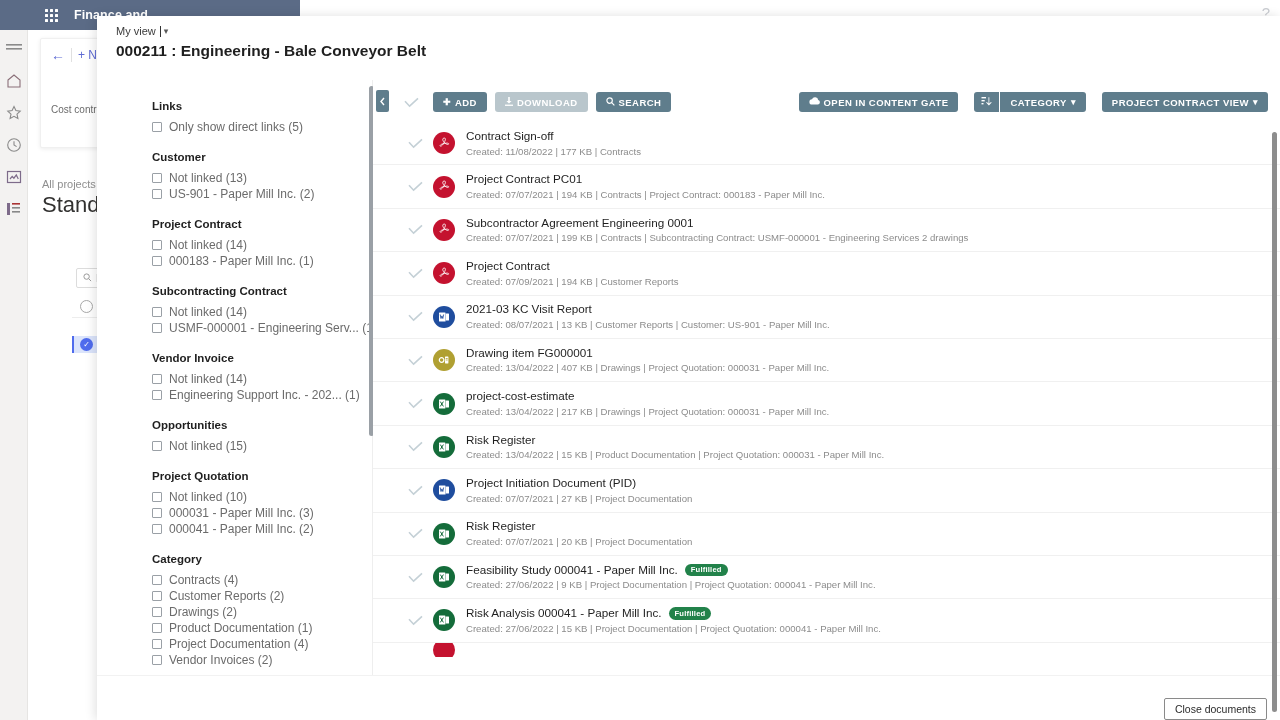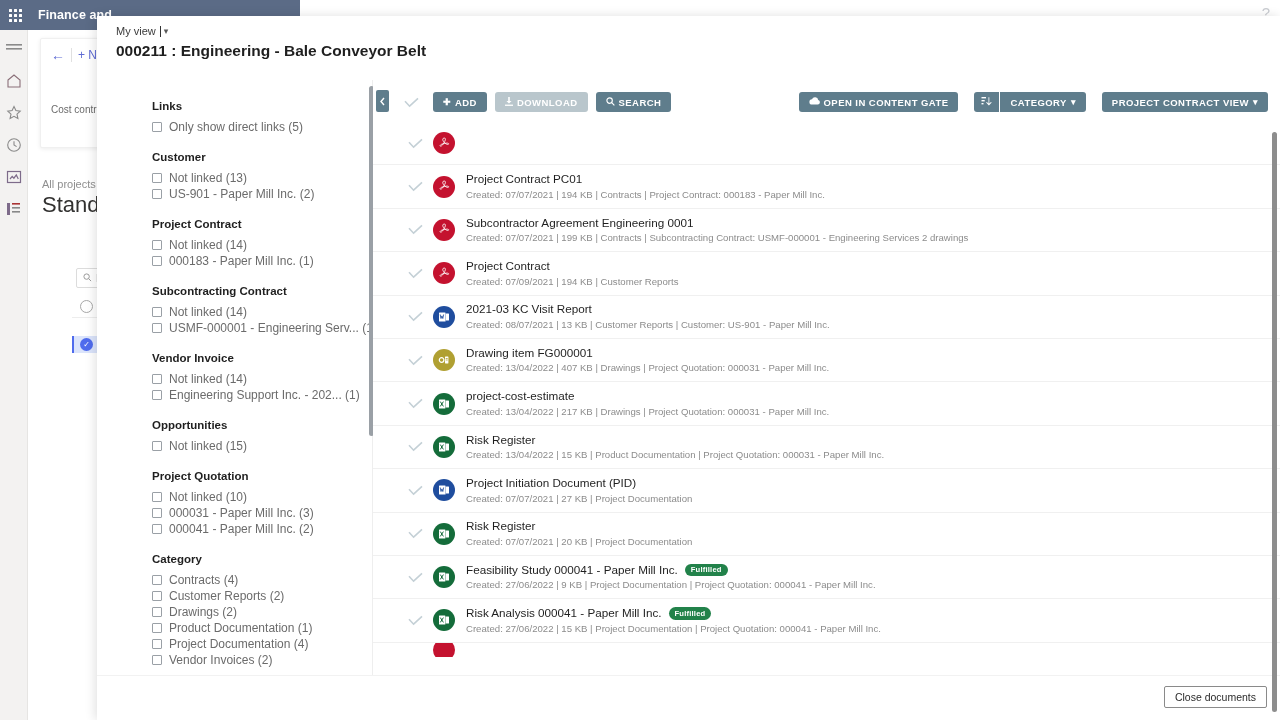--- a/index.html
+++ b/index.html
@@ -9,21 +9,21 @@
     overflow: hidden;
     font-family: "Liberation Sans", sans-serif;
     background: #ffffff;
   }
 
   
   #bg-app { position: absolute; inset: 0; background: #ffffff; }
 
   .bg-topbar {
     position: absolute; top: 0; left: 0; width: 300px; height: 30px;
-    background: #5b6b86; display: flex; align-items: center;
+    background: #5b6b86; display: flex; align-items: center; padding-left: 36px;
   }
   .waffle { width: 30px; height: 30px; display: flex; align-items: center; justify-content: center; }
   .waffle-grid { display: grid; grid-template-columns: repeat(3,3px); grid-template-rows: repeat(3,3px); gap: 2px; }
   .waffle-grid i { display: block; width: 3px; height: 3px; background: #fff; border-radius: 0.5px; }
   .bg-appname { color: #fff; font-size: 12.5px; font-weight: 600; letter-spacing: .1px; padding-left: 8px; white-space: nowrap; }
 
   .bg-help { position: absolute; top: 4px; right: 10px; color: #c9ccd1; font-size: 15px; }
 
   .bg-leftnav {
     position: absolute; top: 30px; left: 0; width: 28px; bottom: 0;
@@ -163,21 +163,21 @@
   .list-scroll {
     position: absolute; top: 52px; right: 3px; width: 5px; height: 580px;
     background: #8d8d8d; border-radius: 3px; z-index: 20;
   }
 
   .modal-foot {
     position: absolute; left: 0; right: 0; bottom: 0; height: 45px;
     background: #fff; border-top: 1px solid #f2f2f2;
   }
   .btn-close {
-    position: absolute; right: 13px; top: 10px; height: 22px; padding: 0 10px;
+    position: absolute; right: 13px; top: 22px; height: 22px; padding: 0 10px;
     background: #fff; border: 1px solid #8a8a8a; border-radius: 2px;
     font-size: 10.5px; color: #2b2b2b; display: flex; align-items: center;
   }
 </style>
 </head>
 <body>
 
 <div id="bg-app">
 
   <div class="bg-topbar">
@@ -545,20 +545,26 @@
             <div class="row-check">
               <svg width="15" height="11" viewBox="0 0 15 11" fill="none" stroke="#c4d0d6" stroke-width="1.6">
                 <path d="M1 4.2l4.6 5L14 1.3"></path>
               </svg>
             </div>
             <div class="ficon" style="background: rgb(196, 18, 47);">
               <svg width="13" height="13" viewBox="0 0 13 13" fill="#fff">
                 <path d="M6.6 1.1c.8 0 1 .9.7 1.9-.3 1-.9 2.3-1.6 3.4-.8 1.2-1.7 2.2-2.4 2.6-.7.4-1.2.2-1.2-.3 0-.6.8-1.2 2.1-1.7 1.4-.5 3.3-.9 4.6-.9 1.2 0 1.9.3 1.9.8 0 .4-.5.6-1.2.5-.9-.1-2.2-.8-3.3-1.9C5.2 4.4 4.6 3 4.8 2.1c.1-.6.6-1 1.1-1z" stroke="#fff" stroke-width=".85" fill="none"></path>
               </svg>
             </div>
+            <div class="rtext">
+              <div class="rtitle">
+                <span>Contract Sign-off</span>
+              </div>
+              <div class="rmeta">Created: 11/08/2022 | 177 KB | Contracts</div>
+            </div>
           </div>
           <div class="row">
             <div class="row-check">
               <svg width="15" height="11" viewBox="0 0 15 11" fill="none" stroke="#c4d0d6" stroke-width="1.6">
                 <path d="M1 4.2l4.6 5L14 1.3"></path>
               </svg>
             </div>
             <div class="ficon" style="background: rgb(196, 18, 47);">
               <svg width="13" height="13" viewBox="0 0 13 13" fill="#fff">
                 <path d="M6.6 1.1c.8 0 1 .9.7 1.9-.3 1-.9 2.3-1.6 3.4-.8 1.2-1.7 2.2-2.4 2.6-.7.4-1.2.2-1.2-.3 0-.6.8-1.2 2.1-1.7 1.4-.5 3.3-.9 4.6-.9 1.2 0 1.9.3 1.9.8 0 .4-.5.6-1.2.5-.9-.1-2.2-.8-3.3-1.9C5.2 4.4 4.6 3 4.8 2.1c.1-.6.6-1 1.1-1z" stroke="#fff" stroke-width=".85" fill="none"></path>

